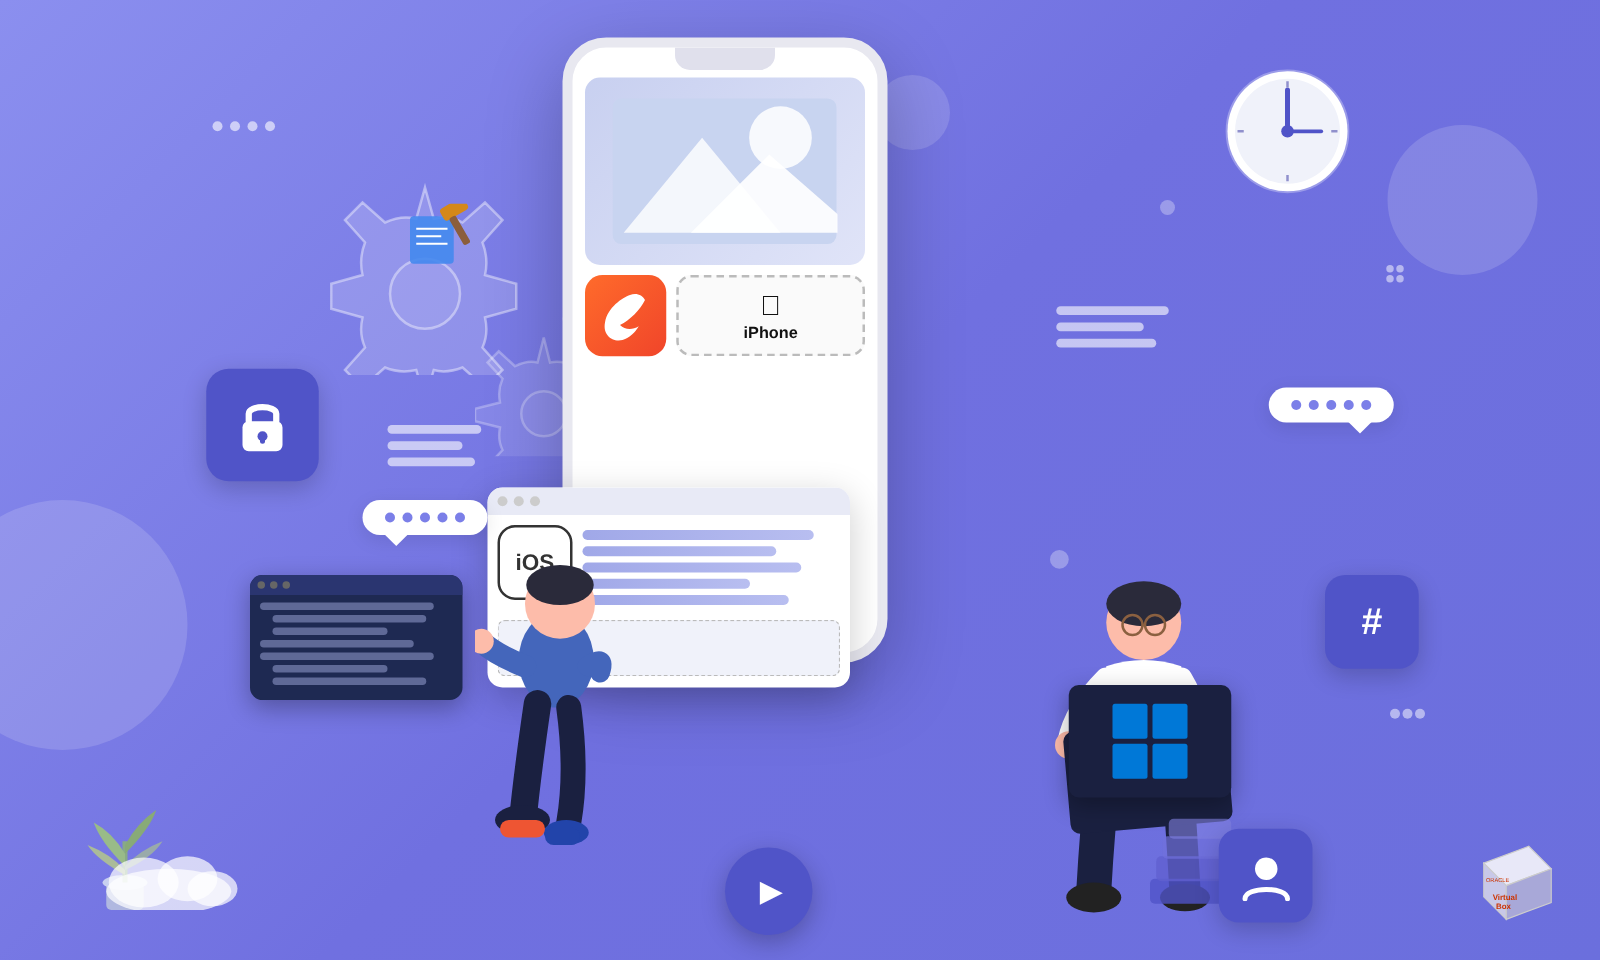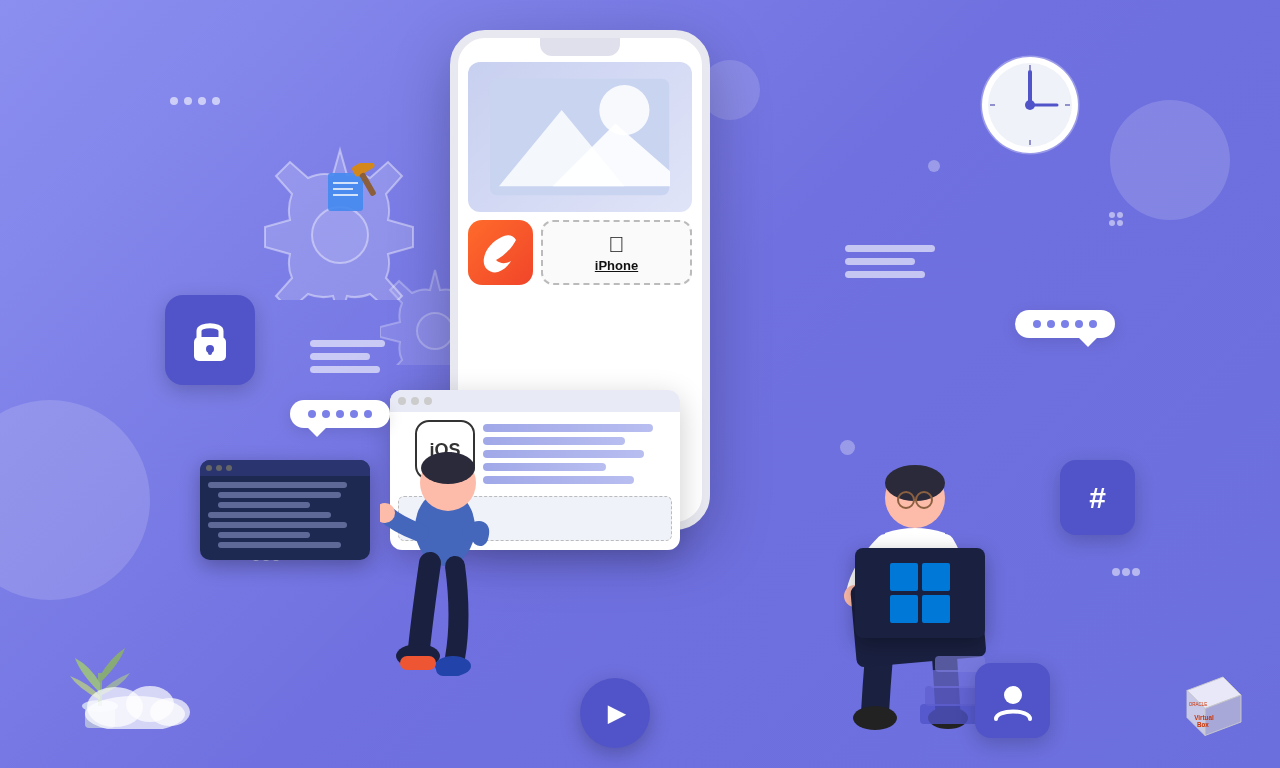--- a/index.html
+++ b/index.html
@@ -87,21 +87,20 @@
       background: #fafafa;
     }
     .apple-logo {
       font-size: 22px;
       color: #111;
     }
     .iphone-text {
       font-size: 13px;
       font-weight: bold;
       color: #111;
-      text-decoration: underline;
     }
     
     .ios-window {
       position: absolute;
       left: 390px;
       top: 390px;
       width: 290px;
       height: 160px;
       background: white;
       border-radius: 12px;
@@ -118,21 +117,20 @@
     }
     .win-dot {
       width: 8px; height: 8px;
       border-radius: 50%;
       background: #ccc;
     }
     .ios-window-body {
       display: flex;
       padding: 8px;
       gap: 8px;
-      margin-left: 17px;
     }
     .ios-icon-box {
       width: 60px;
       height: 60px;
       border: 2px solid #333;
       border-radius: 14px;
       display: flex;
       align-items: center;
       justify-content: center;
       flex-shrink: 0;

